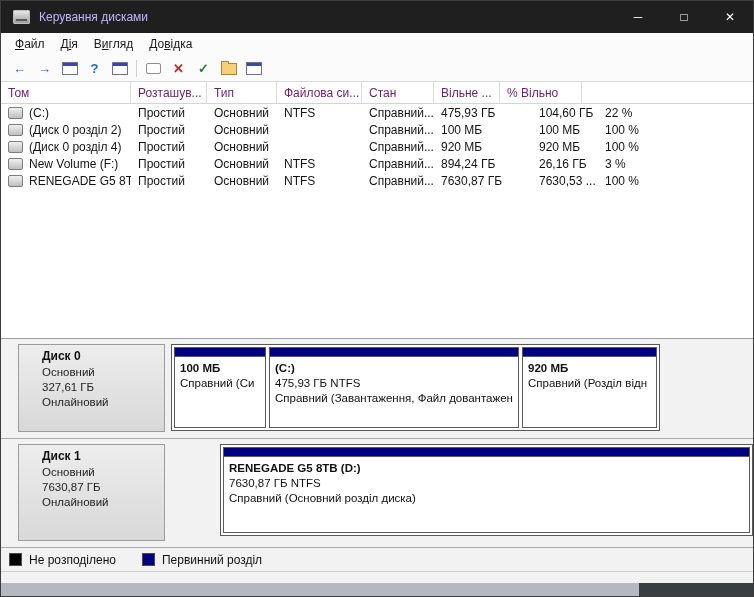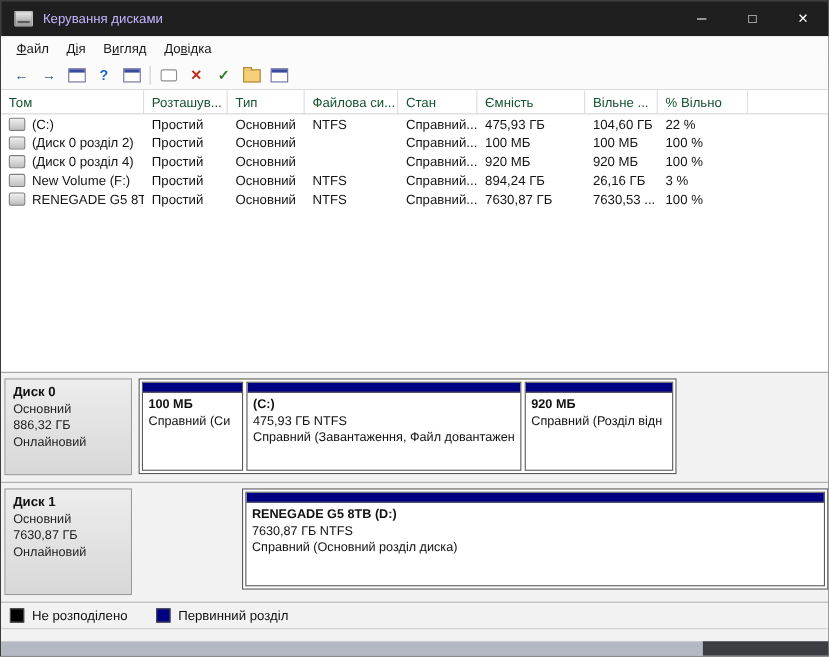--- a/index.html
+++ b/index.html
@@ -26,36 +26,36 @@
   .tb-sep{width:1px;height:17px;background:#cfcfcf;margin:0 4px;flex:none;}
   .ico-window{display:inline-block;width:14px;height:11px;border:1px solid #6e6ea0;background:#fdfdfd;position:relative;}
   .ico-window::before{content:'';position:absolute;left:0;top:0;right:0;height:3px;background:#3a4aa0;}
   .ico-bubble{display:inline-block;width:13px;height:9px;border:1px solid #8f8f8f;border-radius:2px;background:#fff;}
   .ico-folder{display:inline-block;width:14px;height:10px;background:#f5d078;border:1px solid #a8872f;position:relative;margin-top:2px;}
   .ico-folder::before{content:'';position:absolute;top:-3px;left:-1px;width:6px;height:2px;background:#f5d078;border:1px solid #a8872f;border-bottom:none;}
 
   
   .listpane{height:256px;flex:none;background:#fff;overflow:hidden;display:flex;flex-direction:column;}
   .thead{display:flex;height:21px;flex:none;border-bottom:1px solid #d4d4d4;background:#ffffff;}
-  .hcell{box-sizing:border-box;display:flex;align-items:center;padding:0 7px;border-right:1px solid #dcdcdc;font-size:12px;color:#14532d;white-space:nowrap;overflow:hidden;}
+  .hcell{box-sizing:border-box;display:flex;align-items:center;padding:0 7px;border-right:1px solid #dcdcdc;font-size:12px;color:#701a75;white-space:nowrap;overflow:hidden;}
   .w0{width:130px;flex:none;} .w1{width:76px;flex:none;} .w2{width:70px;flex:none;} .w3{width:85px;flex:none;}
   .w4{width:72px;flex:none;} .w5{width:98px;flex:none;} .w6{width:66px;flex:none;} .w7{width:82px;flex:none;}
   .hfill{flex:1;border-right:none;}
   .tbody{flex:1;}
   .trow{display:flex;height:17px;align-items:center;}
   .cell{box-sizing:border-box;padding:0 7px;white-space:nowrap;overflow:hidden;font-size:12px;color:#141414;}
   .cell.w0{display:flex;align-items:center;}
   .drive-ico{display:inline-block;width:13px;height:10px;border:1px solid #7d7d7d;border-radius:2px;background:linear-gradient(#f0f0f0,#bfbfbf);margin-right:6px;flex:none;}
 
   
   .graphpane{flex:none;border-top:1px solid #9e9e9e;background:#f2f2f2;display:flex;flex-direction:column;}
   .disk-row{display:flex;box-sizing:border-box;border-bottom:1px solid #aaaaaa;padding-top:5px;}
   .disk-row-0{height:100px;}
   .disk-row-1{height:109px;justify-content:space-between;}
-  .disk-left{width:116px;flex:none;box-sizing:border-box;margin:0 4px 6px 3px;border:1px solid #9c9c9c;background:linear-gradient(#ededed,#d8d8d8);padding:4px 7px;overflow:hidden;}
+  .disk-left{width:147px;flex:none;box-sizing:border-box;margin:0 4px 6px 17px;border:1px solid #9c9c9c;background:linear-gradient(#ededed,#d8d8d8);padding:4px 23px;overflow:hidden;}
   .dname{font-weight:bold;font-size:12px;margin-bottom:2px;color:#111;}
   .dline{font-size:11.5px;line-height:15px;color:#222;white-space:nowrap;}
   .disk-graph{box-sizing:border-box;margin-left:2px;border:1px solid #5a5a5a;background:#fff;padding:2px;display:flex;gap:3px;align-self:flex-start;}
   .disk-row-0 .disk-graph{height:87px;}
   .disk-row-1 .disk-graph{height:92px;}
   .part{box-sizing:border-box;border:1px solid #5a5a5a;background:#fff;display:flex;flex-direction:column;overflow:hidden;}
   .part-band{height:8px;flex:none;border-bottom:1px solid #5a5a5a;}
   .part-body{padding:4px 5px 0 5px;font-size:11.5px;line-height:15px;white-space:nowrap;overflow:hidden;color:#111;}
   .part-body .l0{font-weight:bold;}
 
@@ -125,21 +125,20 @@
       </div>
     </div>
 
   <div class="listpane">
     <div class="thead">
         <div class="hcell w0">Том</div>
         <div class="hcell w1">Розташув...</div>
         <div class="hcell w2">Тип</div>
         <div class="hcell w3">Файлова си...</div>
         <div class="hcell w4">Стан</div>
-        <div class="hcell w5">Ємність</div>
         <div class="hcell w6">Вільне ...</div>
         <div class="hcell w7">% Вільно</div>
         <div class="hcell hfill"></div>
       </div>
     <div class="tbody">
         <div class="trow">
           <div class="cell w0">
             <span class="drive-ico"></span>
             <span>(C:)</span>
           </div>
@@ -204,21 +203,21 @@
           <div class="cell w7">100 %</div>
         </div>
       </div>
   </div>
 
   <div class="graphpane">
       <div class="disk-row disk-row-0">
         <div class="disk-left">
           <div class="dname">Диск 0</div>
           <div class="dline">Основний</div>
-          <div class="dline">886,32 ГБ</div>
+          <div class="dline">327,61 ГБ</div>
           <div class="dline">Онлайновий</div>
         </div>
         <div class="disk-graph" style="width: 489px;">
           <div class="part" style="width: 92px;">
             <div class="part-band" style="background: rgb(0, 0, 130);"></div>
             <div class="part-body">
               <div class="l0">100 МБ</div>
               <div>Справний (Си</div>
             </div>
           </div>

